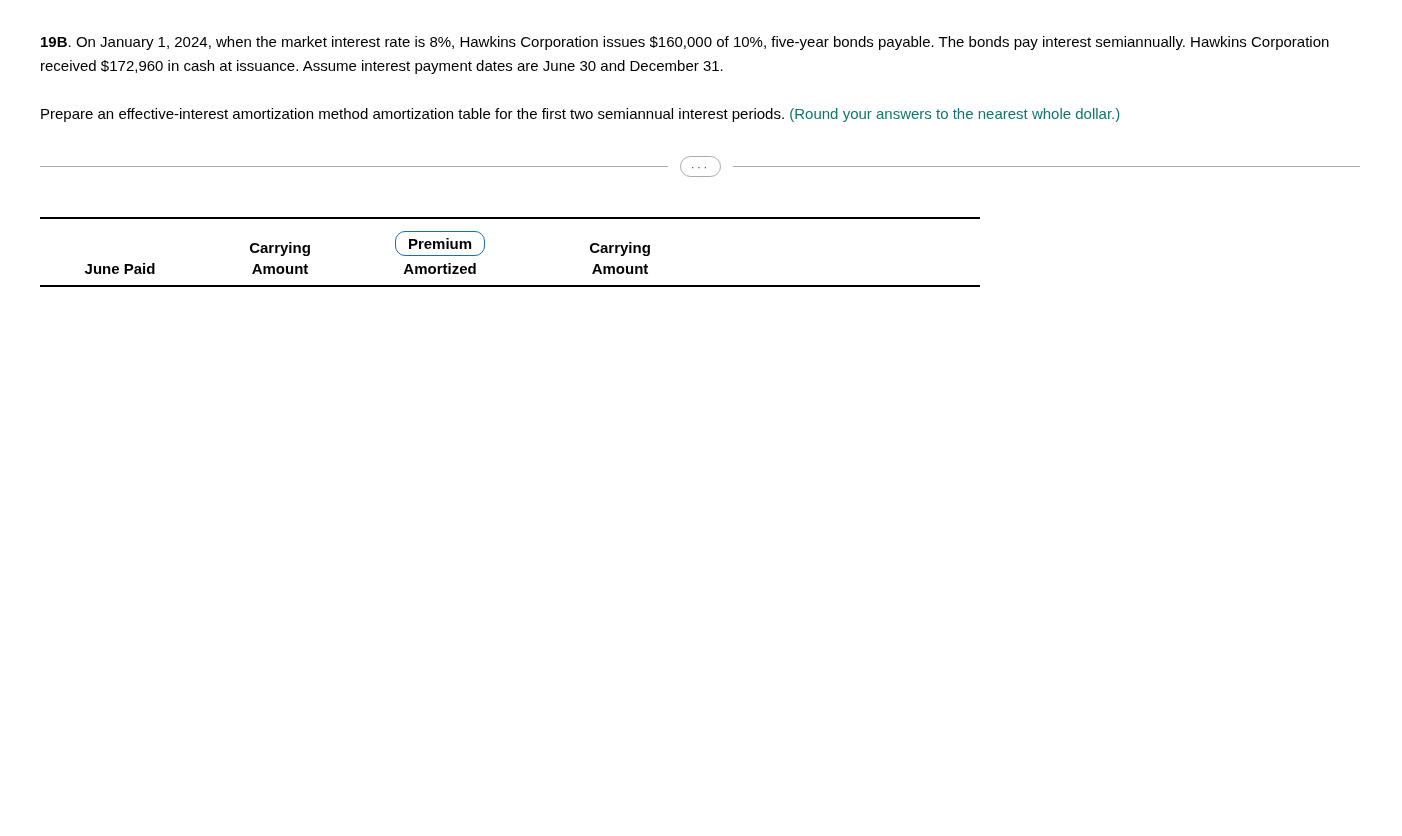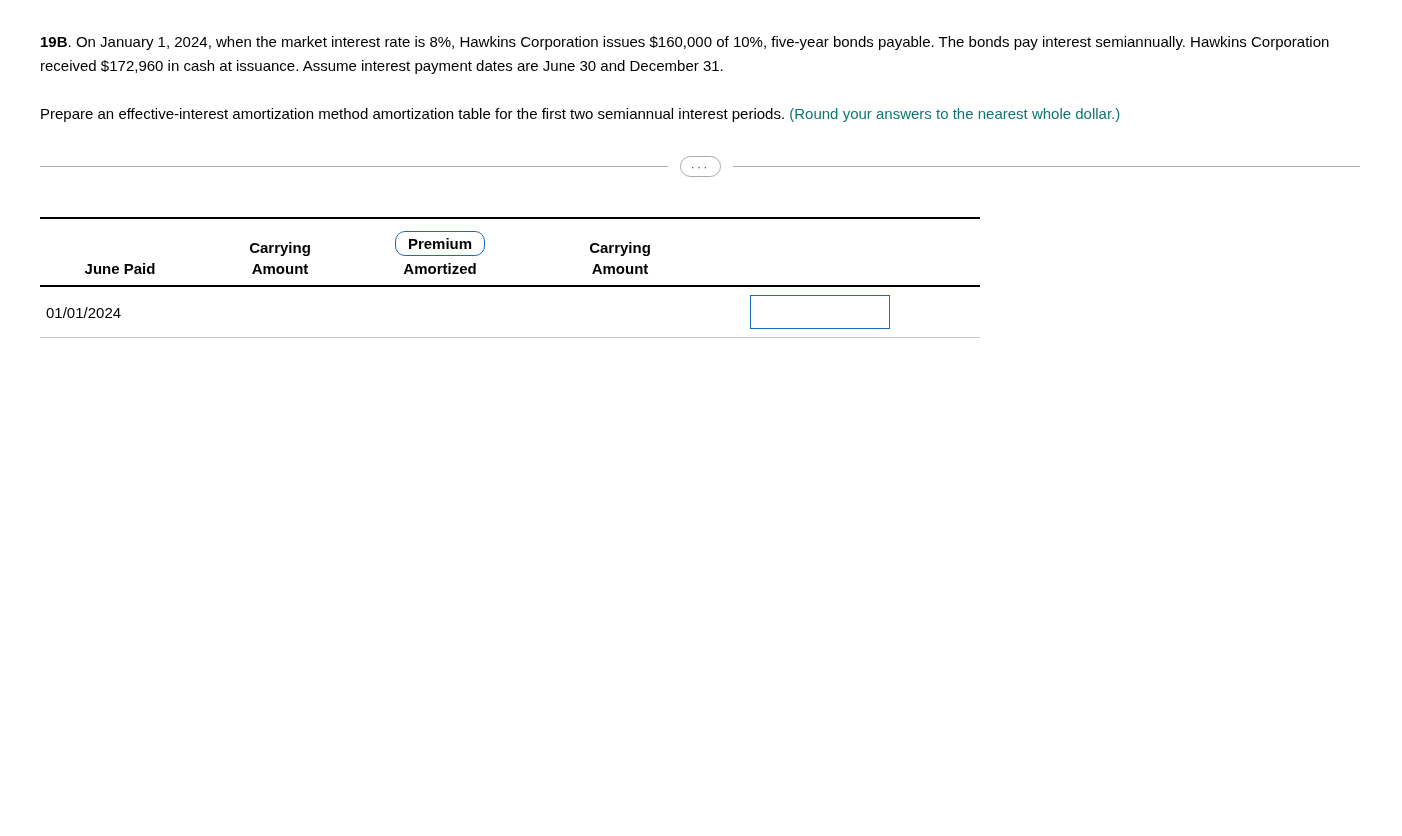--- a/index.html
+++ b/index.html
@@ -166,25 +166,16 @@
     <div class="header-cell">Carrying</div>
   </div>
 
   <div class="header-row-bottom">
     <div class="header-cell">June Paid</div>
     <div class="header-cell">Amount</div>
     <div class="header-cell">Amortized</div>
     <div class="header-cell">Amount</div>
   </div>
 
-  <div class="data-row">
-    <div class="date-cell">01/01/2024</div>
-    <div class="empty-cell"></div>
-    <div class="empty-cell"></div>
-    <div class="empty-cell"></div>
-    <div class="input-cell">
-      <input type="text" class="input-field" value="" style="">
-    </div>
-  </div>
 
 
 
 </div>
 
 </body></html>

